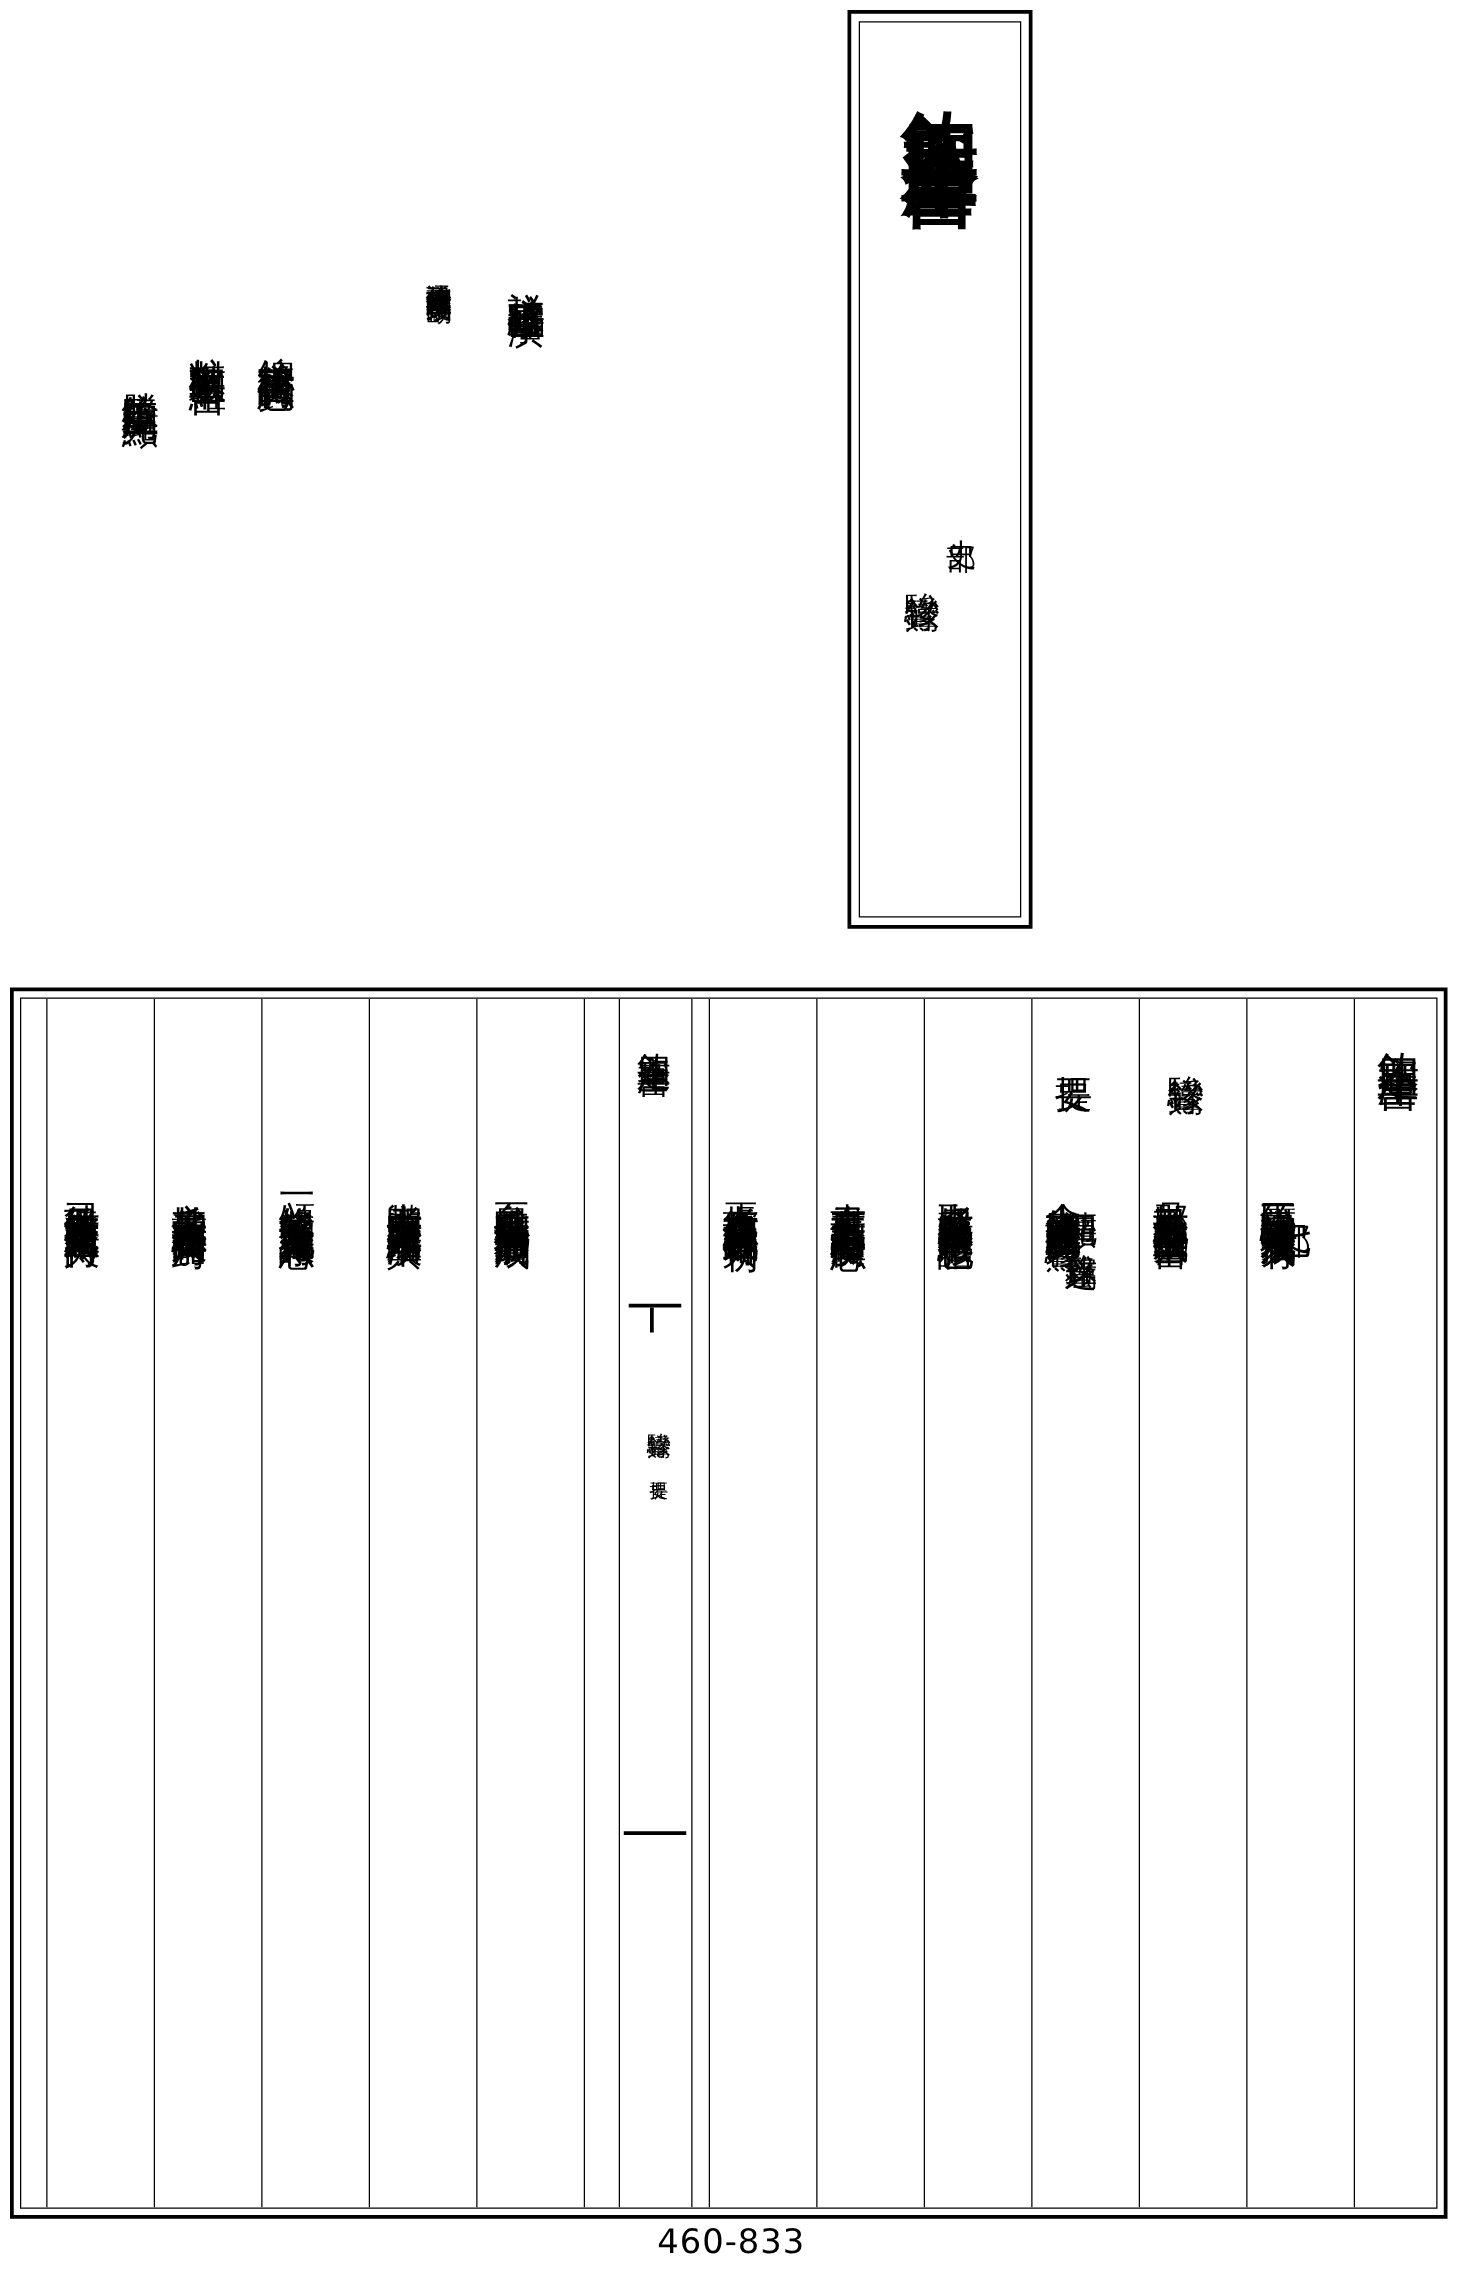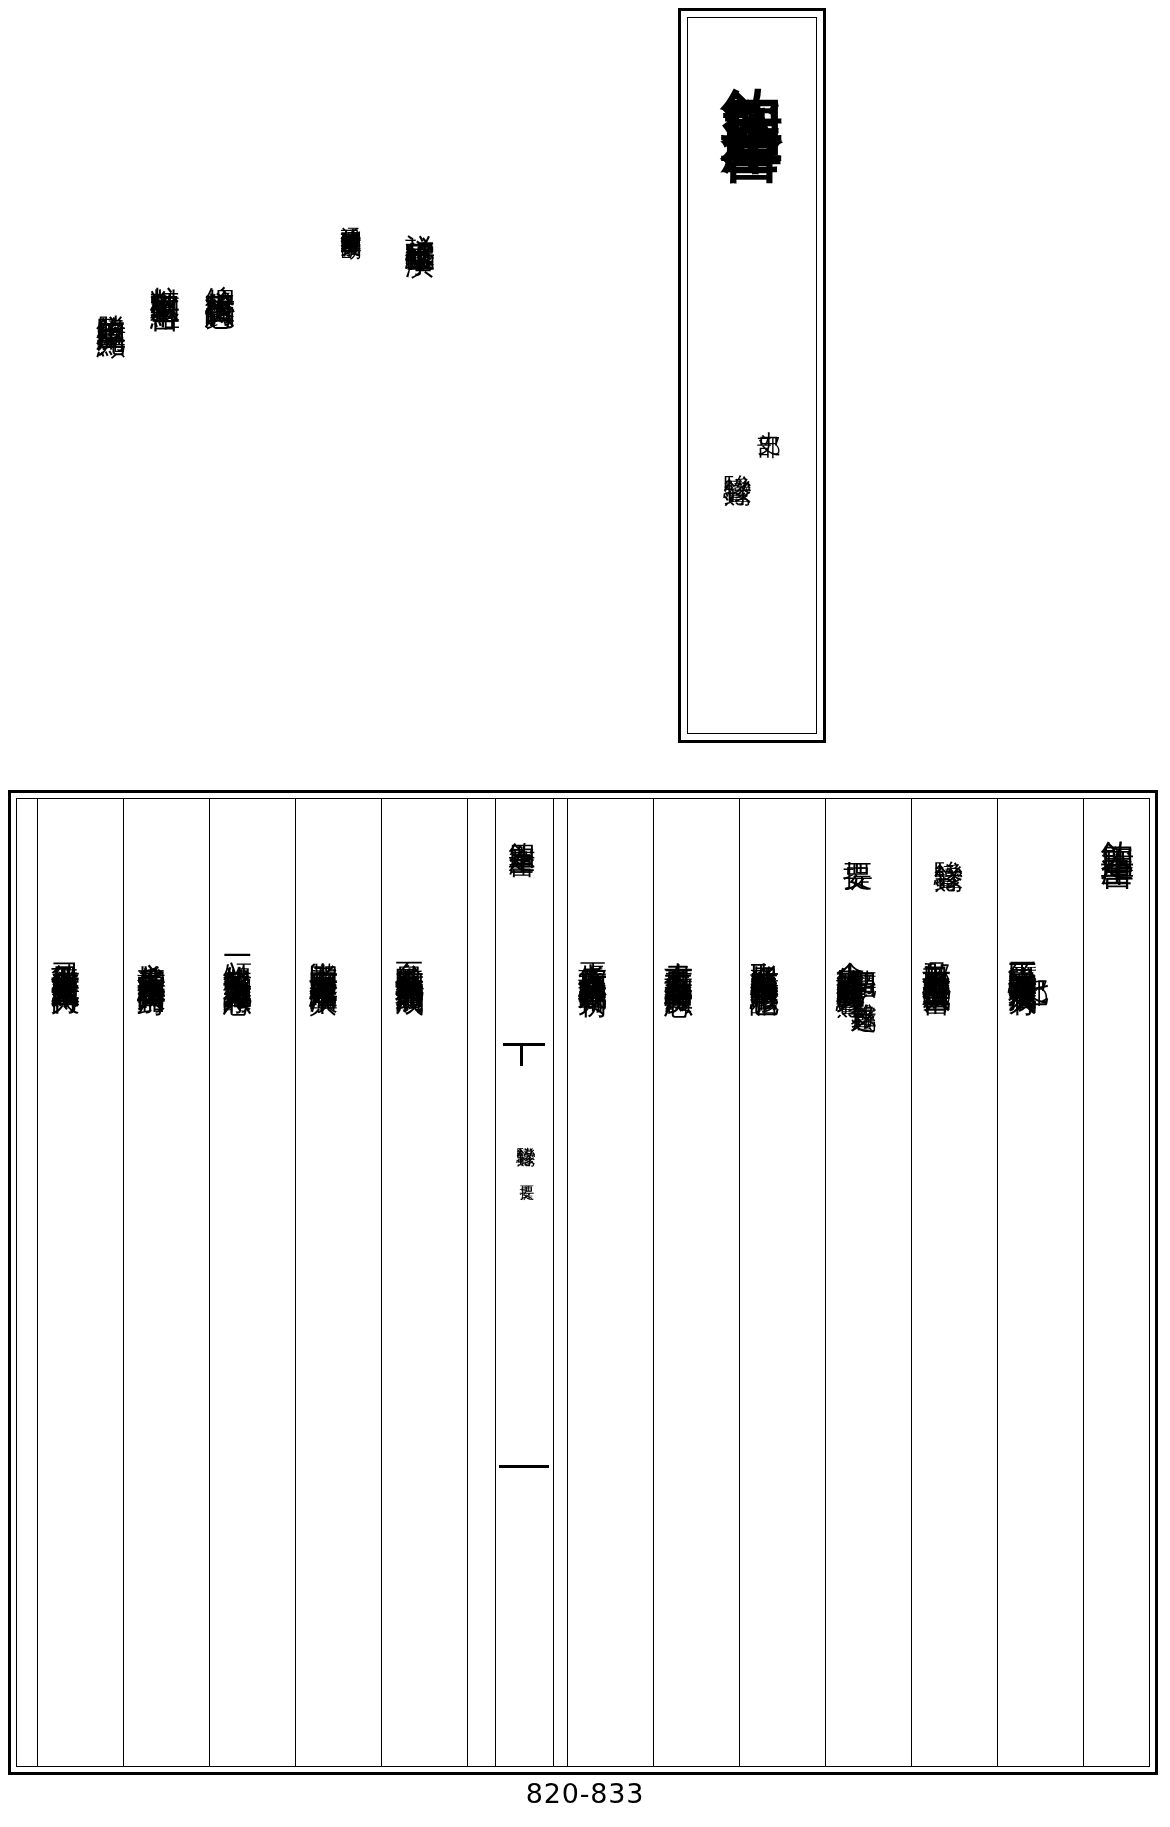--- a/index.html
+++ b/index.html
@@ -292,13 +292,13 @@
       <div id="fold-title" class="v">欽定四庫全書</div>
       <div id="fold-mark"></div>
       <div id="fold-book" class="v">驂鸞錄</div>
       <div id="fold-tiyao" class="v">提要</div>
       <div id="fold-divider"></div>
     </div>
 
   </div>
 </div>
 
-<div id="page-number">820-833</div>
+<div id="page-number">460-833</div>
 
 </body></html>

